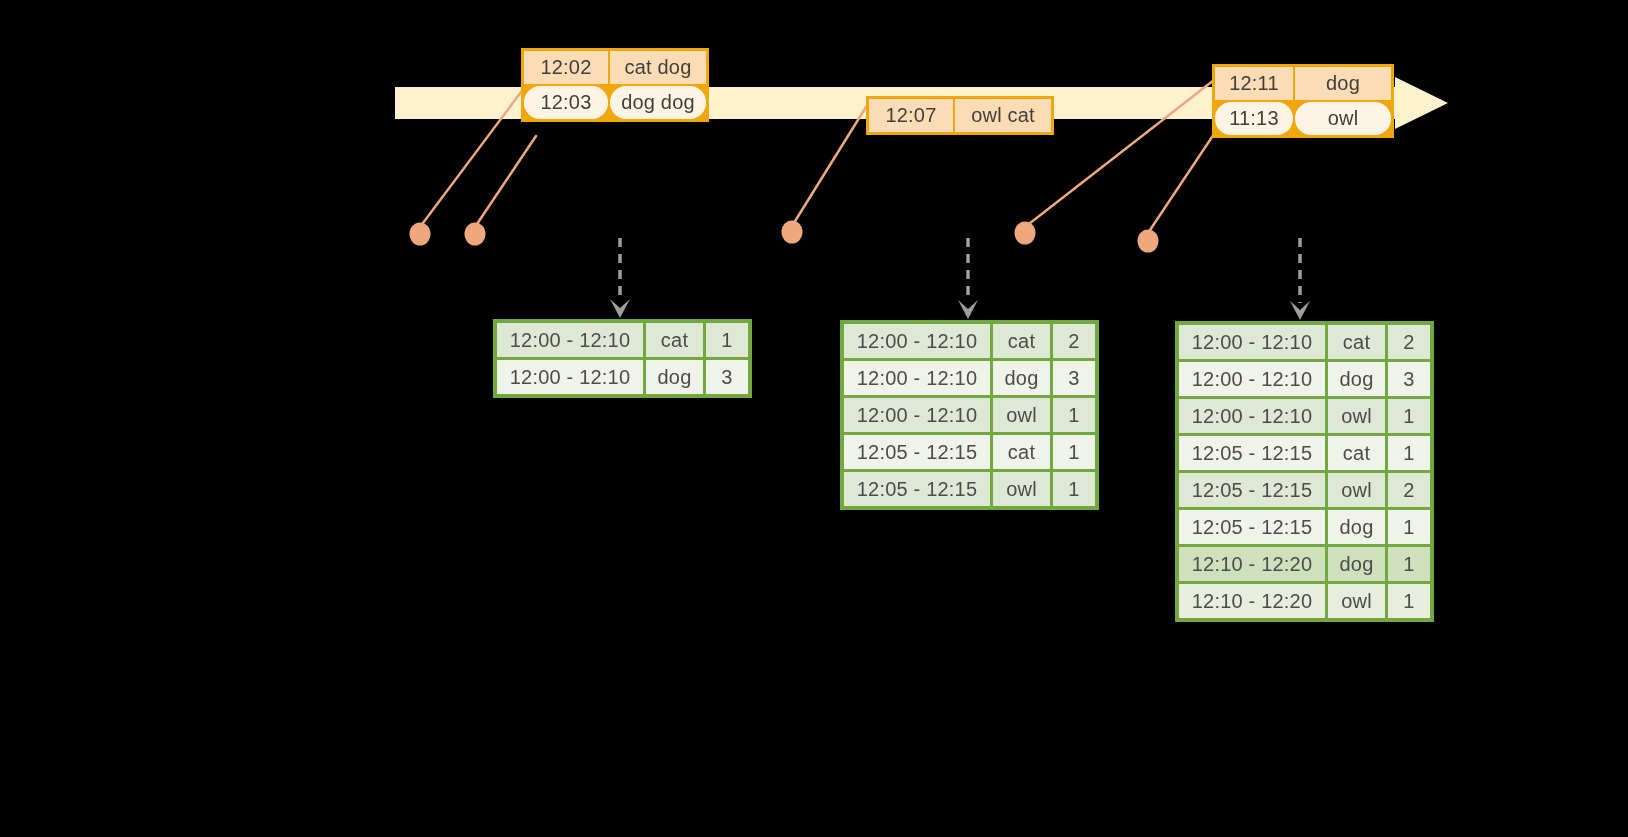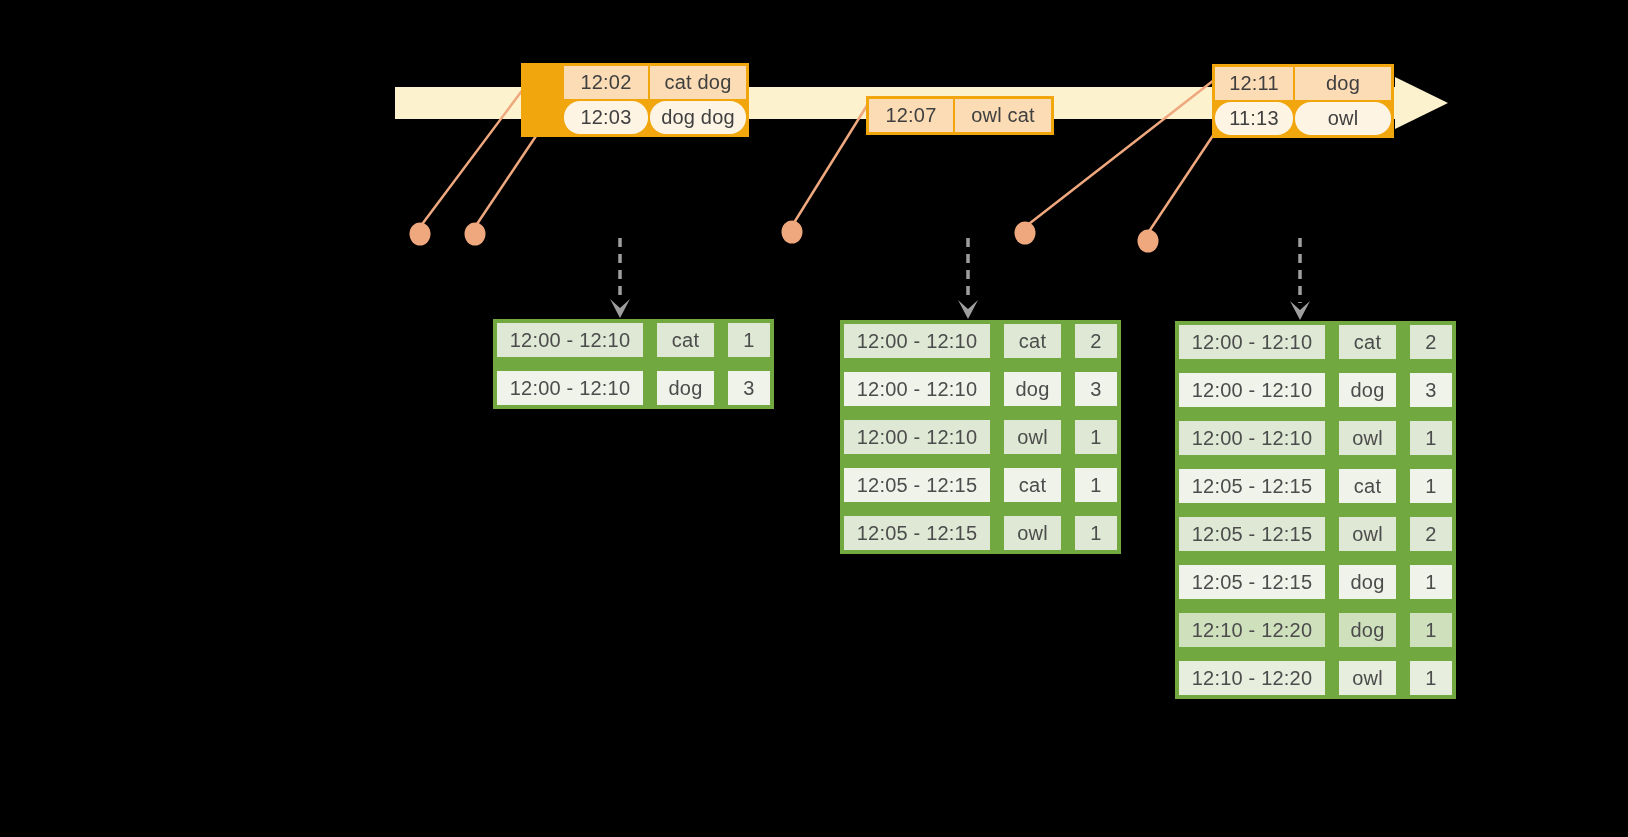--- a/index.html
+++ b/index.html
@@ -30,21 +30,21 @@
   .etable.narrow{grid-template-columns:78px 96px;text-align:right;}
   .ecell{
     height:33px;display:flex;align-items:center;justify-content:center;
     font-size:20px;color:var(--ink);letter-spacing:.2px;
   }
   .peach{background:var(--peach);}
   .cream{background:var(--cream);border-radius:16px;}
 
   
   .rtable{
-    position:absolute;display:grid;grid-template-columns:146px 57px 42px;gap:14px;
+    position:absolute;display:grid;grid-template-columns:146px 57px 42px;gap:3px;
     background:var(--green);border:4px solid var(--green);
   }
   .rcell{
     height:34px;display:flex;align-items:center;justify-content:center;
     font-size:20px;color:var(--ink2);letter-spacing:.2px;
   }
   .rowA{background:var(--cellDark);}
   .rowB{background:var(--cellLight);}
   .rowH{background:var(--cellHi);}
   .rowHL{background:var(--cellHiLight);}
@@ -72,21 +72,21 @@
   <line class="dash" x1="620" y1="238" x2="620" y2="301"></line>
   <polygon class="dashhead" points="610,299 620,308 630,299 620,318"></polygon>
 
   <line class="dash" x1="968" y1="238" x2="968" y2="302"></line>
   <polygon class="dashhead" points="958,300 968,309 978,300 968,319"></polygon>
 
   <line class="dash" x1="1300" y1="238" x2="1300" y2="303"></line>
   <polygon class="dashhead" points="1290,301 1300,310 1310,301 1300,320"></polygon>
 </svg>
 
-<div class="etable" style="left:521px;top:63px;padding-left:40px;">
+<div class="etable" style="left:521px;top:48px;">
   <div class="ecell peach">12:02</div>
   <div class="ecell peach">cat dog</div>
   <div class="ecell cream">12:03</div>
   <div class="ecell cream">dog dog</div>
 </div>
 
 <div class="etable" style="left:866px;top:96px;">
   <div class="ecell peach">12:07</div>
   <div class="ecell peach">owl cat</div>
 </div>

